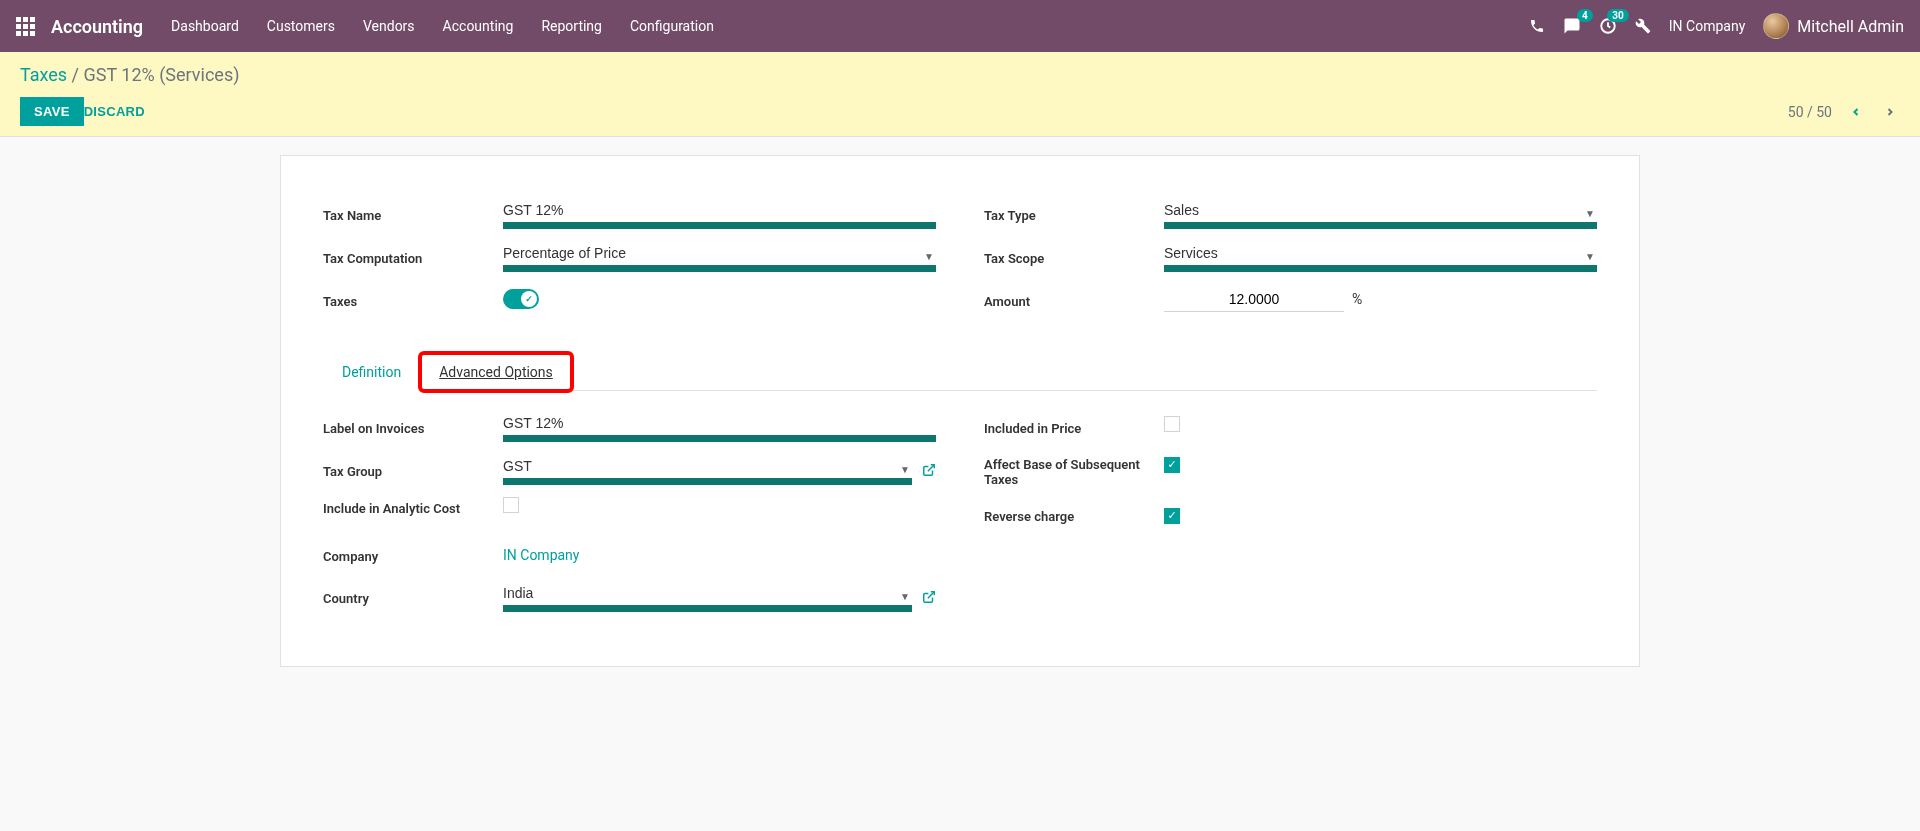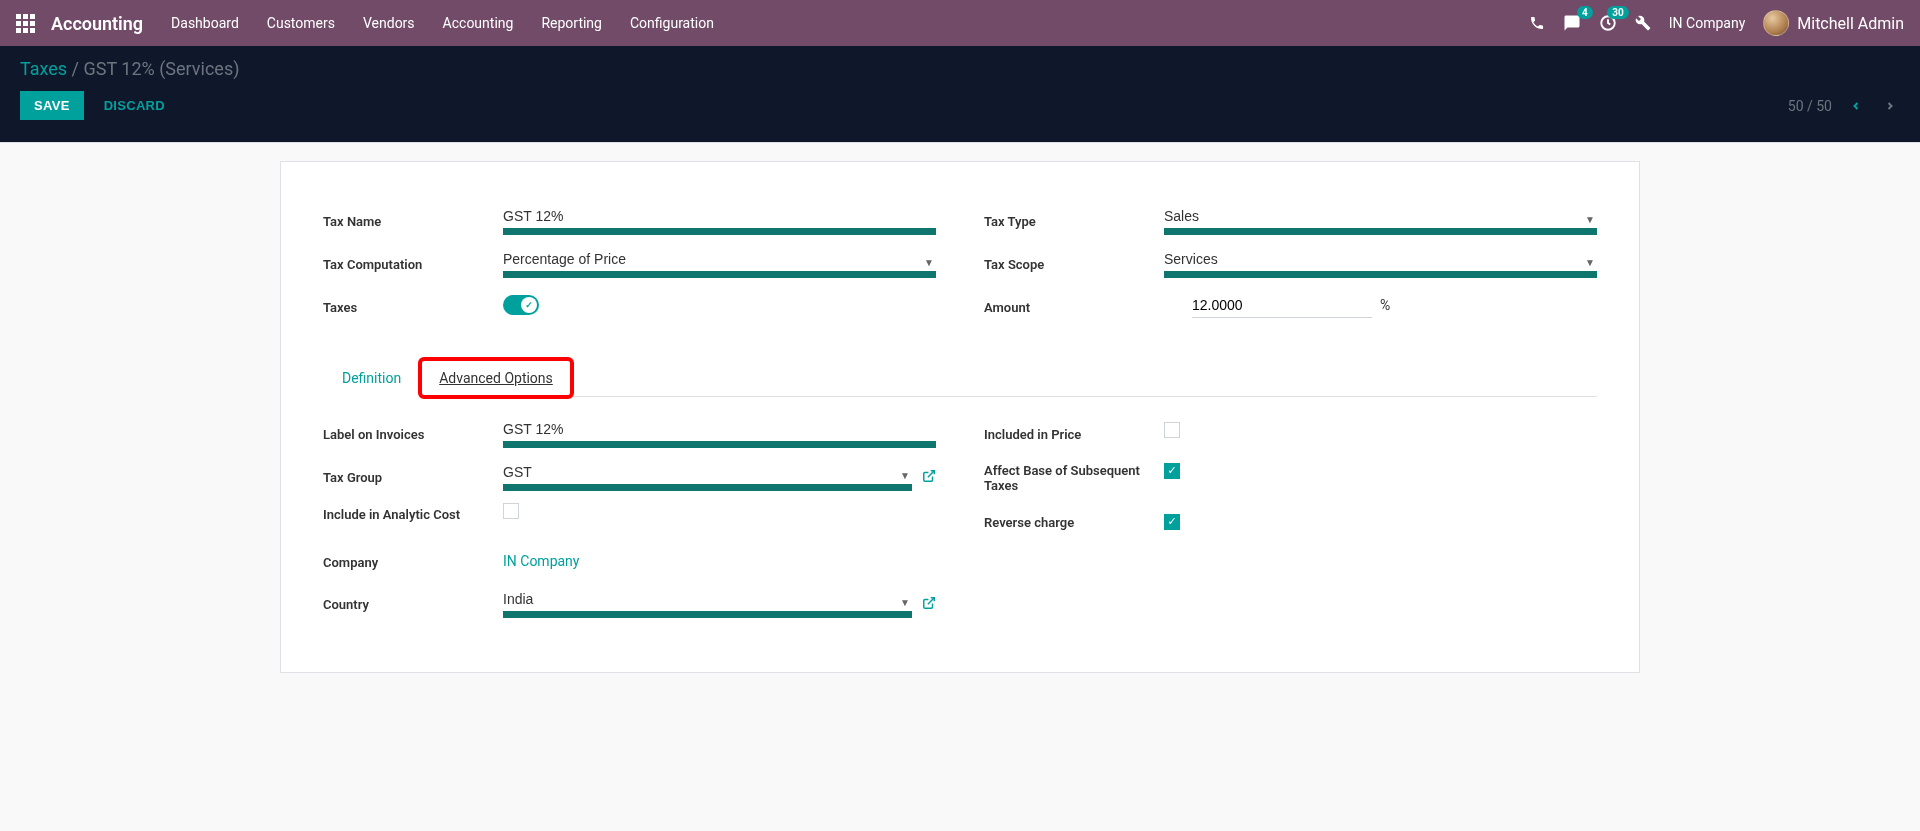--- a/index.html
+++ b/index.html
@@ -1,57 +1,57 @@
 <!DOCTYPE html>
 <html><head>
 <meta charset="utf-8">
 <style>
   * { box-sizing: border-box; margin: 0; padding: 0; }
   body { font-family: -apple-system, BlinkMacSystemFont, "Segoe UI", Roboto, "Helvetica Neue", Arial, sans-serif; background: #f9f9f9; color: #333; }
   
   
-  .navbar { background: #714b67; color: #fff; display: flex; align-items: center; height: 46px; padding: 0 16px; }
+  .navbar { background: #714b67; color: #fff; display: flex; align-items: center; height: 52px; padding: 0 16px; }
   .apps-icon { display: grid; grid-template-columns: repeat(3, 5px); grid-template-rows: repeat(3, 5px); gap: 2px; margin-right: 16px; cursor: pointer; }
   .apps-icon span { background: #fff; width: 5px; height: 5px; }
   .brand { font-size: 18px; font-weight: 600; margin-right: 28px; }
   .nav-menu { display: flex; gap: 28px; flex: 1; }
   .nav-item { color: #fff; font-size: 14px; cursor: pointer; }
   .nav-right { display: flex; align-items: center; gap: 18px; }
   .nav-icon { position: relative; cursor: pointer; color: #fff; display: flex; align-items: center; }
   .badge { position: absolute; top: -8px; right: -12px; background: #00a09d; color: #fff; font-size: 10px; font-weight: bold; padding: 1px 5px; border-radius: 8px; }
   .company-name { font-size: 14px; }
   .user-area { display: flex; align-items: center; gap: 8px; cursor: pointer; }
   .avatar { width: 26px; height: 26px; border-radius: 50%; background: radial-gradient(circle at 35% 30%, #e8c9a0 0%, #b08050 60%, #6b4a2d 100%); border: 1px solid rgba(255,255,255,.3); }
   
   
-  .control-panel { background: #0f172a; border-bottom: 1px solid #dee2e6; padding: 12px 20px 22px 20px; }
+  .control-panel { background: #fef9c3; border-bottom: 1px solid #dee2e6; padding: 12px 20px 10px 20px; }
   .breadcrumb { font-size: 18px; color: #6c757d; margin-bottom: 12px; }
   .breadcrumb .root { color: #00a09d; cursor: pointer; }
   .cp-row { display: flex; align-items: center; justify-content: space-between; }
-  .cp-left { display: flex; align-items: center; gap: 20px; }
+  .cp-left { display: flex; align-items: center; }
   .btn-save { background: #00a09d; color: #fff; border: none; padding: 7px 14px; font-size: 13px; font-weight: 600; cursor: pointer; letter-spacing: .3px; }
   .btn-discard { background: none; border: none; color: #00a09d; font-size: 13px; font-weight: 600; cursor: pointer; letter-spacing: .3px; }
   .cp-right { display: flex; align-items: center; gap: 14px; font-size: 14px; color: #6c757d; }
   .pager-arrow { cursor: pointer; color: #00a09d; font-size: 18px; padding: 0 4px; }
   
   
   .form-container { max-width: 1400px; margin: 18px auto; padding: 0 20px; }
   .sheet { background: #fff; border: 1px solid #dee2e6; padding: 42px 42px 42px 42px; }
   .form-grid { display: grid; grid-template-columns: 1fr 1fr; gap: 16px 48px; }
   .form-row { display: flex; align-items: center; margin-bottom: 12px; min-height: 30px; }
   .form-row.top { align-items: flex-start; }
   .form-label { width: 180px; flex-shrink: 0; font-size: 13px; font-weight: 600; color: #333; padding-top: 4px; }
   .form-value { flex: 1; }
   .input-line { border: none; border-bottom: 7px solid #0f766e; width: 100%; font-size: 14px; padding: 4px 0; background: transparent; color: #333; }
   .select-wrap { position: relative; display: flex; align-items: center; }
   .select-wrap .input-line { padding-right: 18px; }
   .caret { position: absolute; right: 2px; pointer-events: none; font-size: 10px; color: #666; }
   .ext-link { color: #00a09d; margin-left: 10px; cursor: pointer; font-size: 14px; }
   .amount-row { display: flex; align-items: center; gap: 8px; }
-  .amount-input { border: none; border-bottom: 1px solid #ced4da; width: 180px; font-size: 14px; padding: 4px 0; text-align: left; margin-left: 28px; }
+  .amount-input { border: none; border-bottom: 1px solid #ced4da; width: 180px; font-size: 14px; padding: 4px 0; text-align: center; }
   .percent { font-size: 14px; color: #333; }
   
   
   .toggle { width: 36px; height: 20px; background: #00a09d; border-radius: 10px; position: relative; cursor: pointer; display: flex; align-items: center; }
   .toggle .knob { position: absolute; right: 2px; width: 16px; height: 16px; background: #fff; border-radius: 50%; display: flex; align-items: center; justify-content: center; color: #00a09d; font-size: 9px; font-weight: bold; }
   
   
   .tabs { display: flex; border-bottom: 1px solid #dee2e6; margin-top: 26px; margin-bottom: 20px; }
   .tab { padding: 10px 18px; font-size: 14px; cursor: pointer; border: 1px solid transparent; border-bottom: none; background: #fff; position: relative; bottom: -1px; }
   .tab.inactive { color: #00a09d; }

